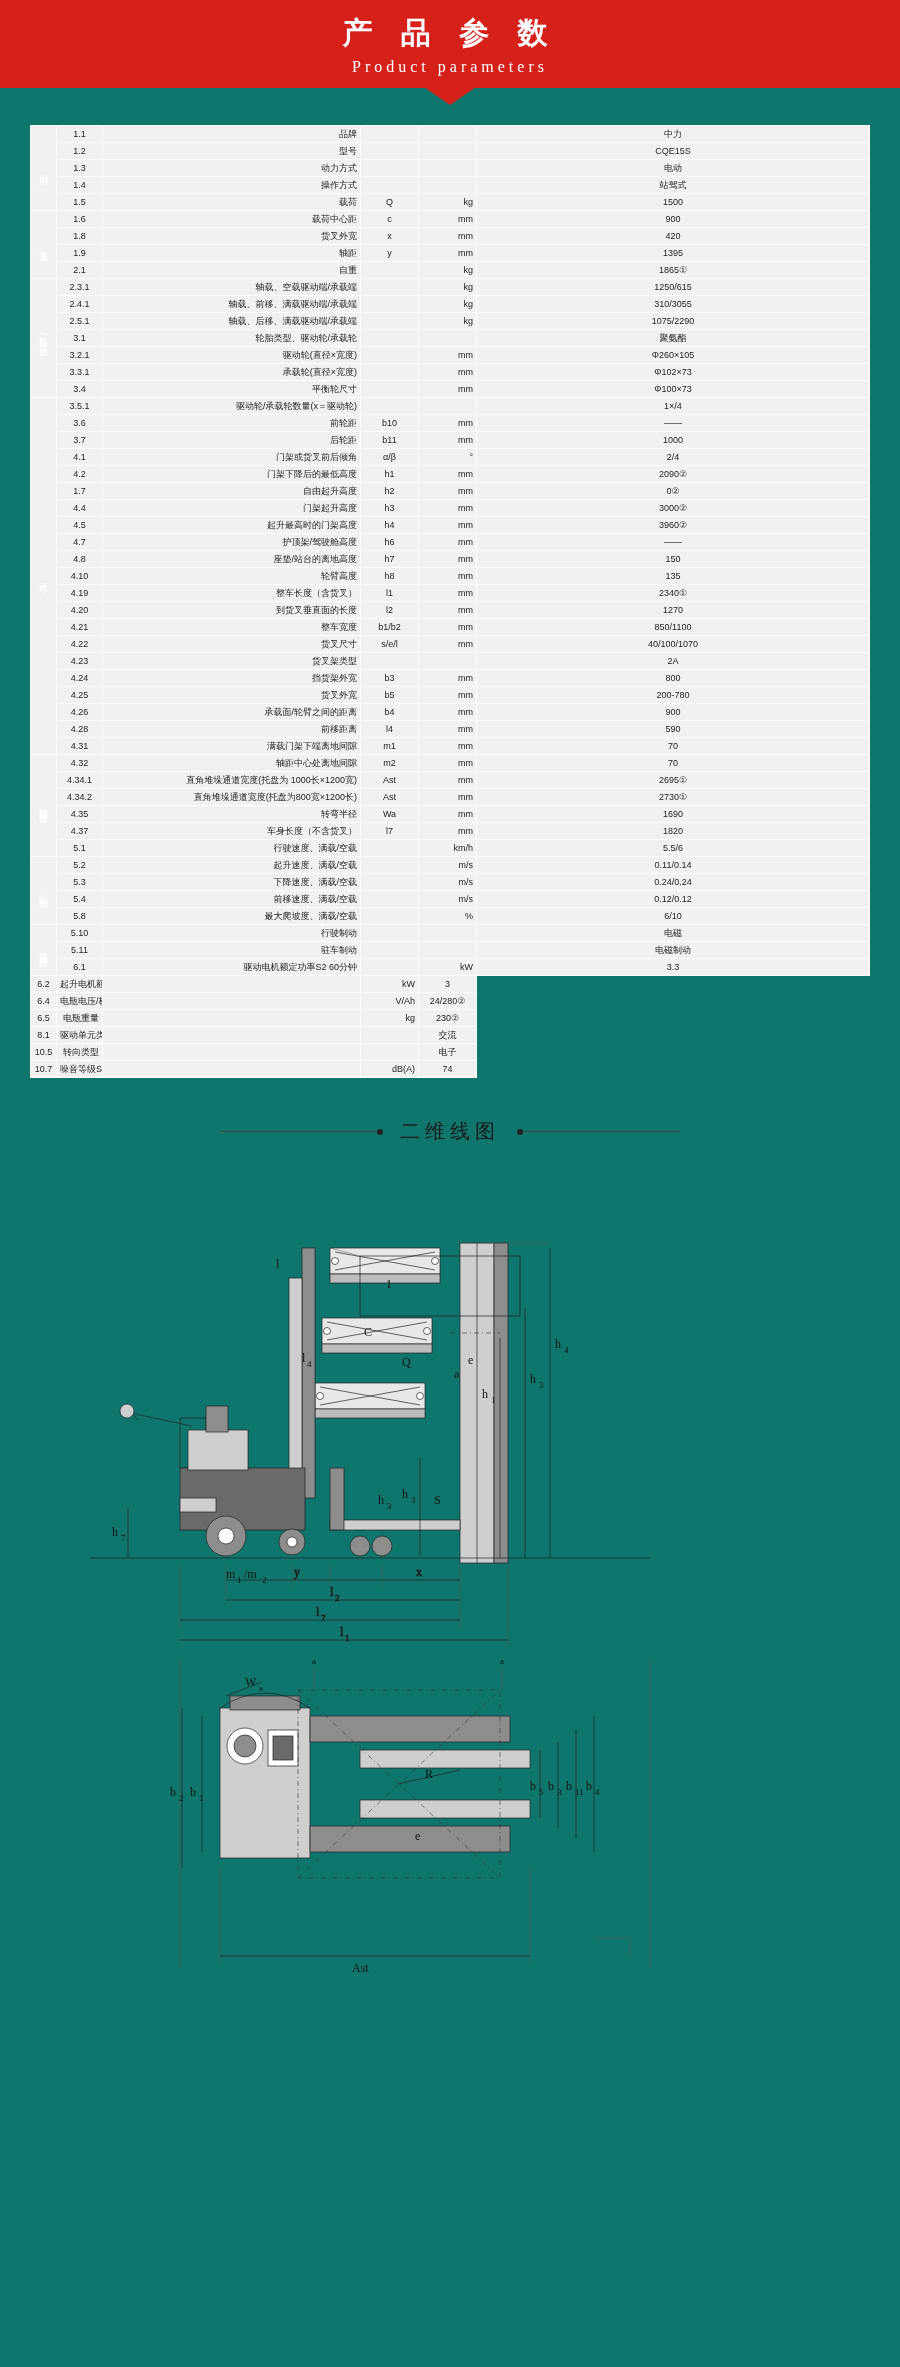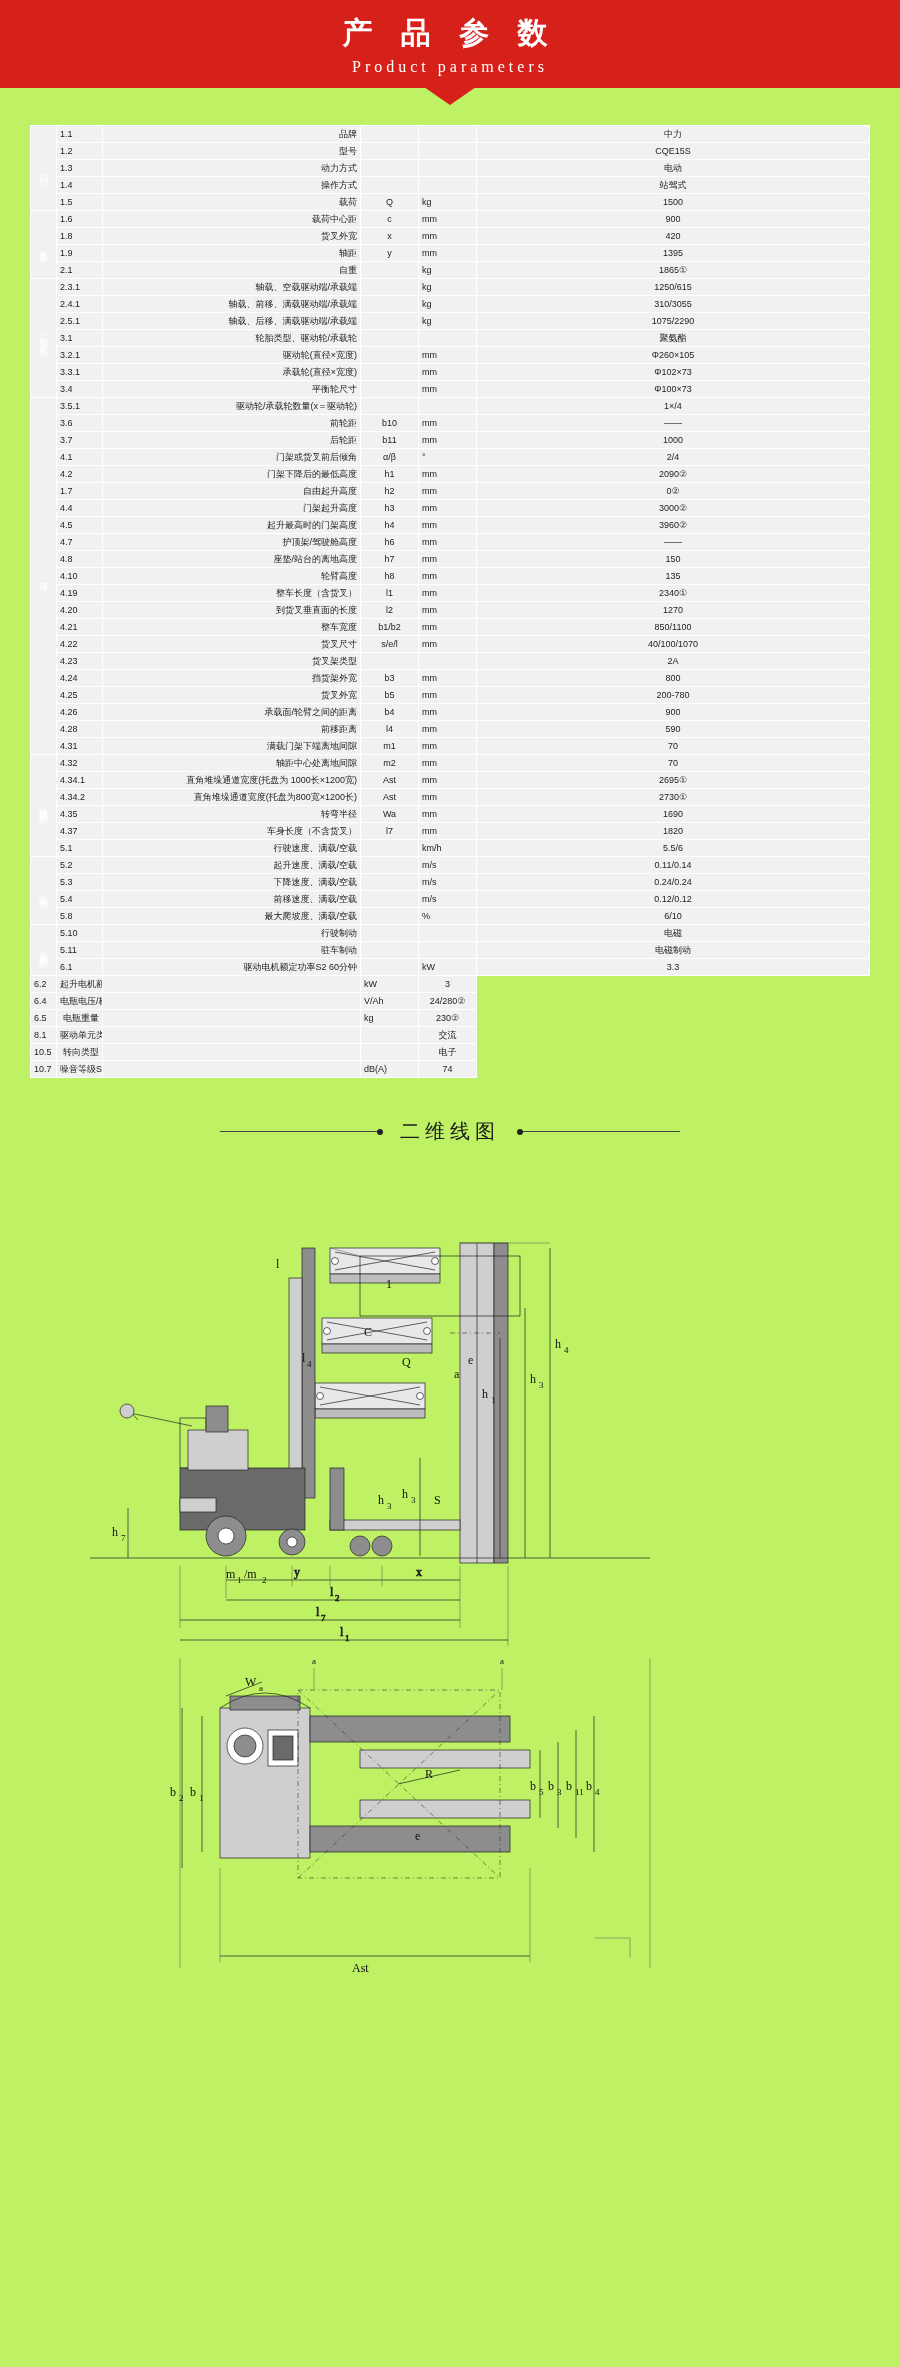--- a/index.html
+++ b/index.html
@@ -5,21 +5,21 @@
   * { box-sizing: border-box; }
   html, body {
     margin: 0; padding: 0;
     background: #ffffff;
     font-family: "Liberation Sans", sans-serif;
   }
   .page {
     width: 900px;
     min-height: 2367px;
     position: relative;
-    background: #bef264;
+    background: #0f766e;
     margin: 0 auto;
   }
   
   .banner {
     width: 100%;
     background: #d6211b;
     height: 88px;
     position: relative;
     text-align: center;
   }
@@ -75,24 +75,24 @@
     text-align: center;
     vertical-align: middle;
     font-size: 9px;
     padding: 0;
   }
   td.grp span {
     writing-mode: vertical-rl;
     display: inline-block;
     letter-spacing: 2px;
   }
-  td.no   { width: 46px; text-align: left; margin-left: 28px; }
+  td.no   { width: 46px; text-align: center; margin-left: 28px; }
   td.name { width: 258px; text-align: right; padding-left: 6px; }
   td.sym  { width: 58px;  text-align: center; }
-  td.unit { width: 58px;  text-align: left; }
+  td.unit { width: 58px;  text-align: right; }
   td.val  { text-align: center; }
   
   .section2-title {
     margin-top: 40px;
     text-align: center;
     position: relative;
     height: 40px;
   }
   .s2-text {
     font-size: 20px;

